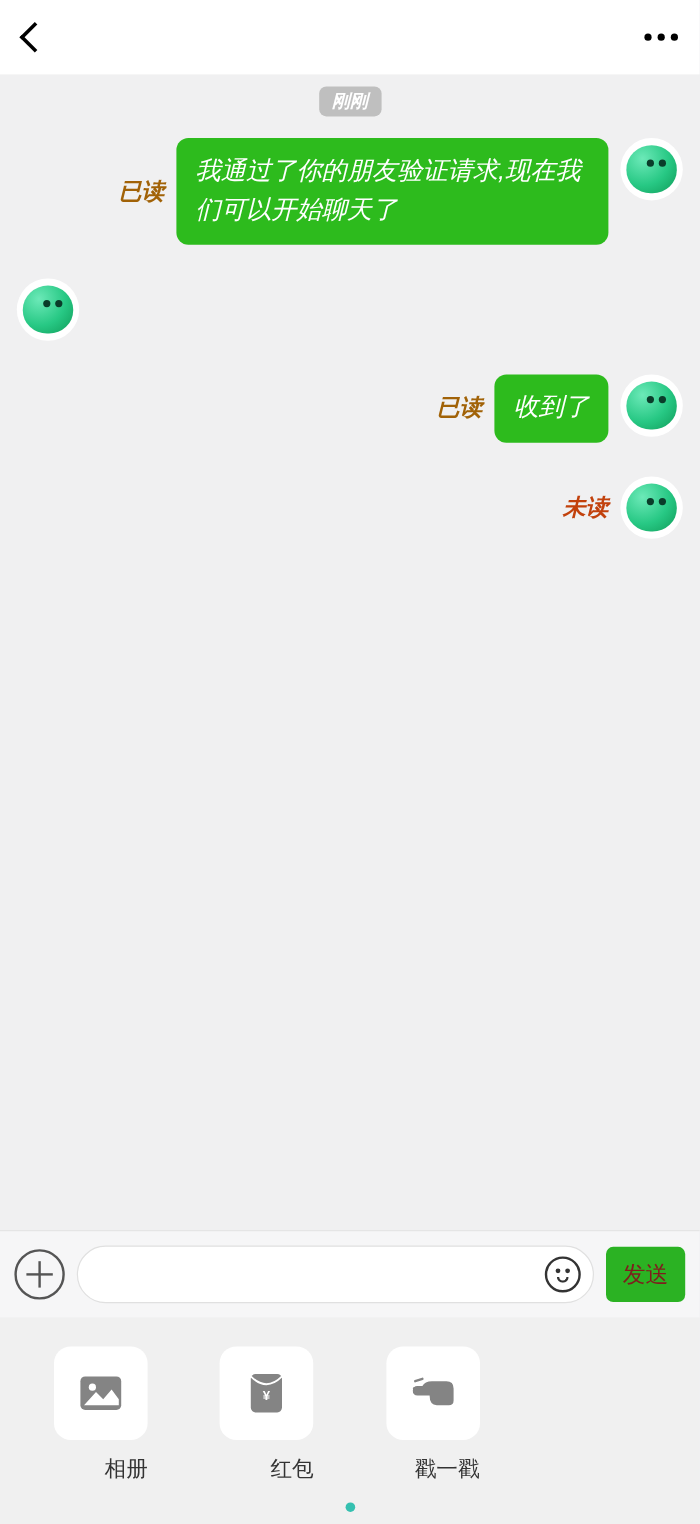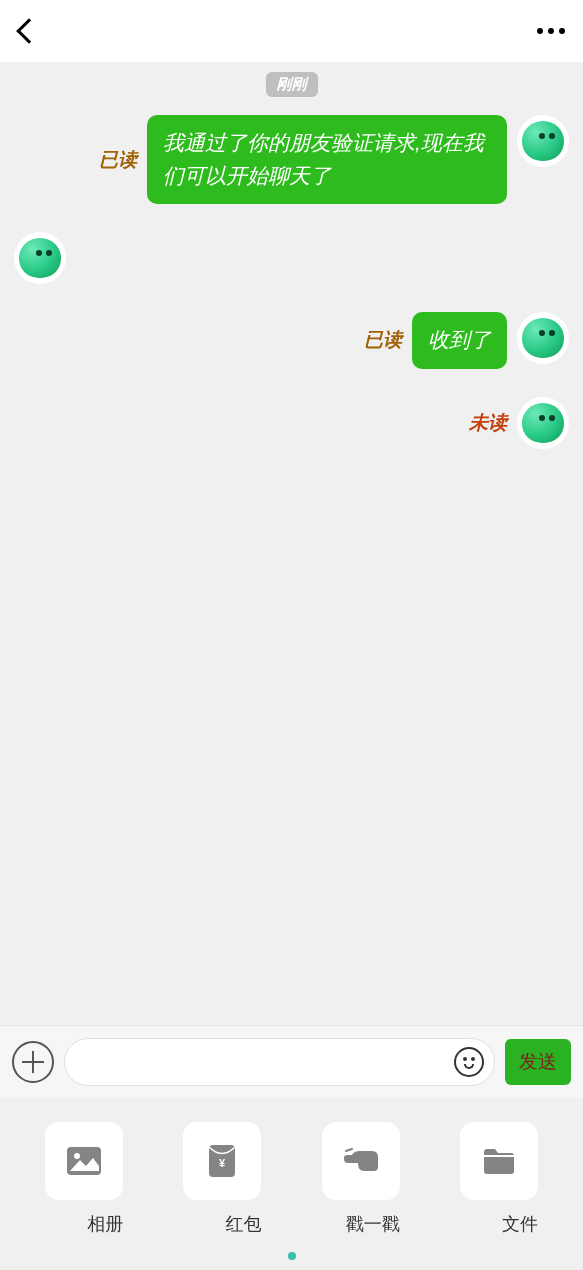--- a/index.html
+++ b/index.html
@@ -335,26 +335,17 @@
     </div>
     <div class="action">
       <div class="action-icon">
         <svg width="38" height="28" viewBox="0 0 38 28">
             <path d="M6 8 Q2 8 2 12 Q2 16 6 16 L16 16 Q16 24 22 24 L32 24 Q36 24 36 20 L36 10 Q36 4 30 4 L18 4 Q12 4 10 8 Z" fill="#848484"></path>
             <path d="M4 4 L10 2 M3 10 L9 9" stroke="#848484" stroke-width="2" stroke-linecap="round"></path>
           </svg>
       </div>
       <div class="action-label">戳一戳</div>
     </div>
-    <div class="action">
-      <div class="action-icon">
-        <svg width="34" height="28" viewBox="0 0 34 28">
-            <path d="M2 5a3 3 0 013-3h8l3 4h13a3 3 0 013 3v15a3 3 0 01-3 3H5a3 3 0 01-3-3z" fill="#848484"></path>
-            <rect x="2" y="8" width="30" height="2" fill="#fff"></rect>
-          </svg>
-      </div>
-      <div class="action-label">文件</div>
-    </div>
   </div>
   <div class="indicator">
       <span></span>
     </div>
 </div>
 
 </body></html>

